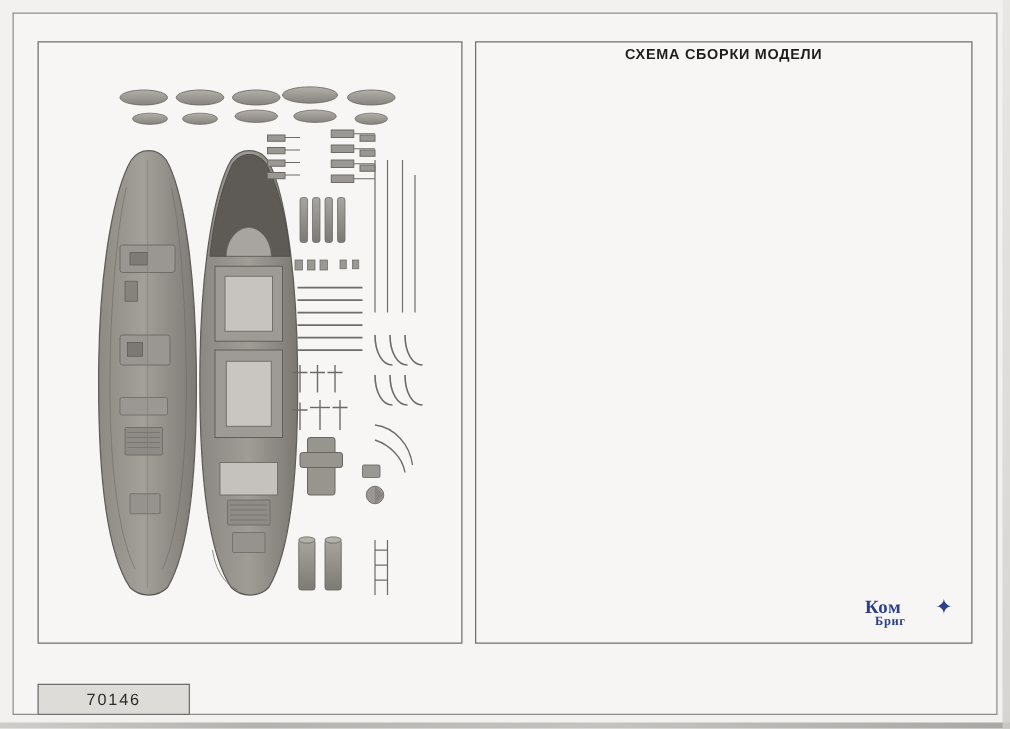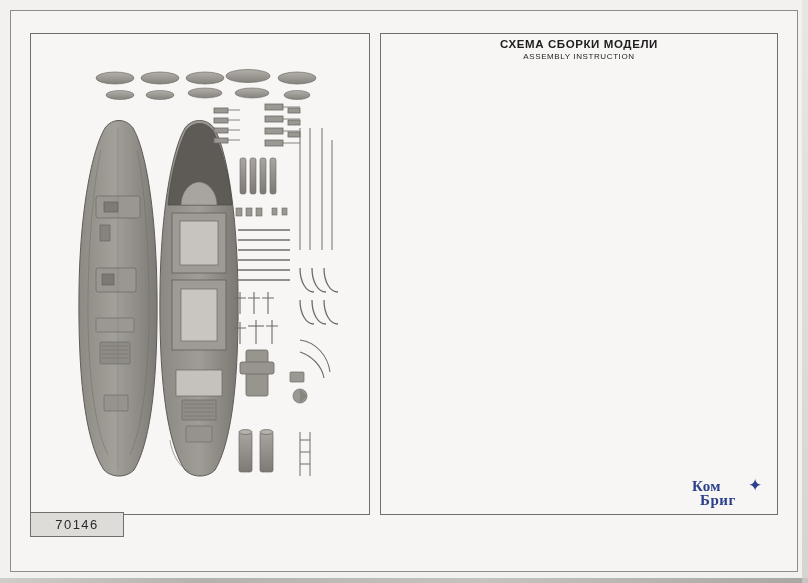--- a/index.html
+++ b/index.html
@@ -46,22 +46,22 @@
   #panel-right {
     left: 380px;
     top: 33px;
     width: 398px;
     height: 482px;
   }
   
   #code-box {
     position: absolute;
     left: 30px;
-    top: 512px;
-    width: 94px;
+    top: 547px;
+    width: 122px;
     height: 25px;
     border: 1px solid #6f6f6d;
     box-sizing: border-box;
     background: #dedcd8;
     display: flex;
     align-items: center;
     justify-content: center;
   }
   #code-box .code-text {
     font-size: 13px;
@@ -109,21 +109,21 @@
     left: 2px;
     top: 2px;
     font-size: 15px;
     letter-spacing: 0.5px;
     text-align: center;
   }
   #logo .logo-line2 {
     position: absolute;
     left: 10px;
     top: 16px;
-    font-size: 15px;
+    font-size: 10px;
     letter-spacing: 0.5px;
   }
   #logo .logo-star {
     position: absolute;
     left: 58px;
     top: 0px;
     font-size: 17px;
     color: #2b3f8c;
     line-height: 1;
   }
@@ -465,21 +465,20 @@
         <line x1="552" y1="404" x2="552" y2="446"></line>
         <line x1="572" y1="398" x2="572" y2="446"></line>
       </g>
     </g>
   </svg>
 
   <div class="panel" id="panel-right"></div>
 
   <div id="title-block">
     <div class="title-ru">СХЕМА СБОРКИ МОДЕЛИ</div>
-    <div class="title-en">ASSEMBLY INSTRUCTION</div>
   </div>
 
   <div id="code-box">
     <span class="code-text">70146</span>
   </div>
 
   <div id="logo">
     <span class="logo-line1">Ком</span>
     <span class="logo-line2">Бриг</span>
     <span class="logo-star">✦</span>

